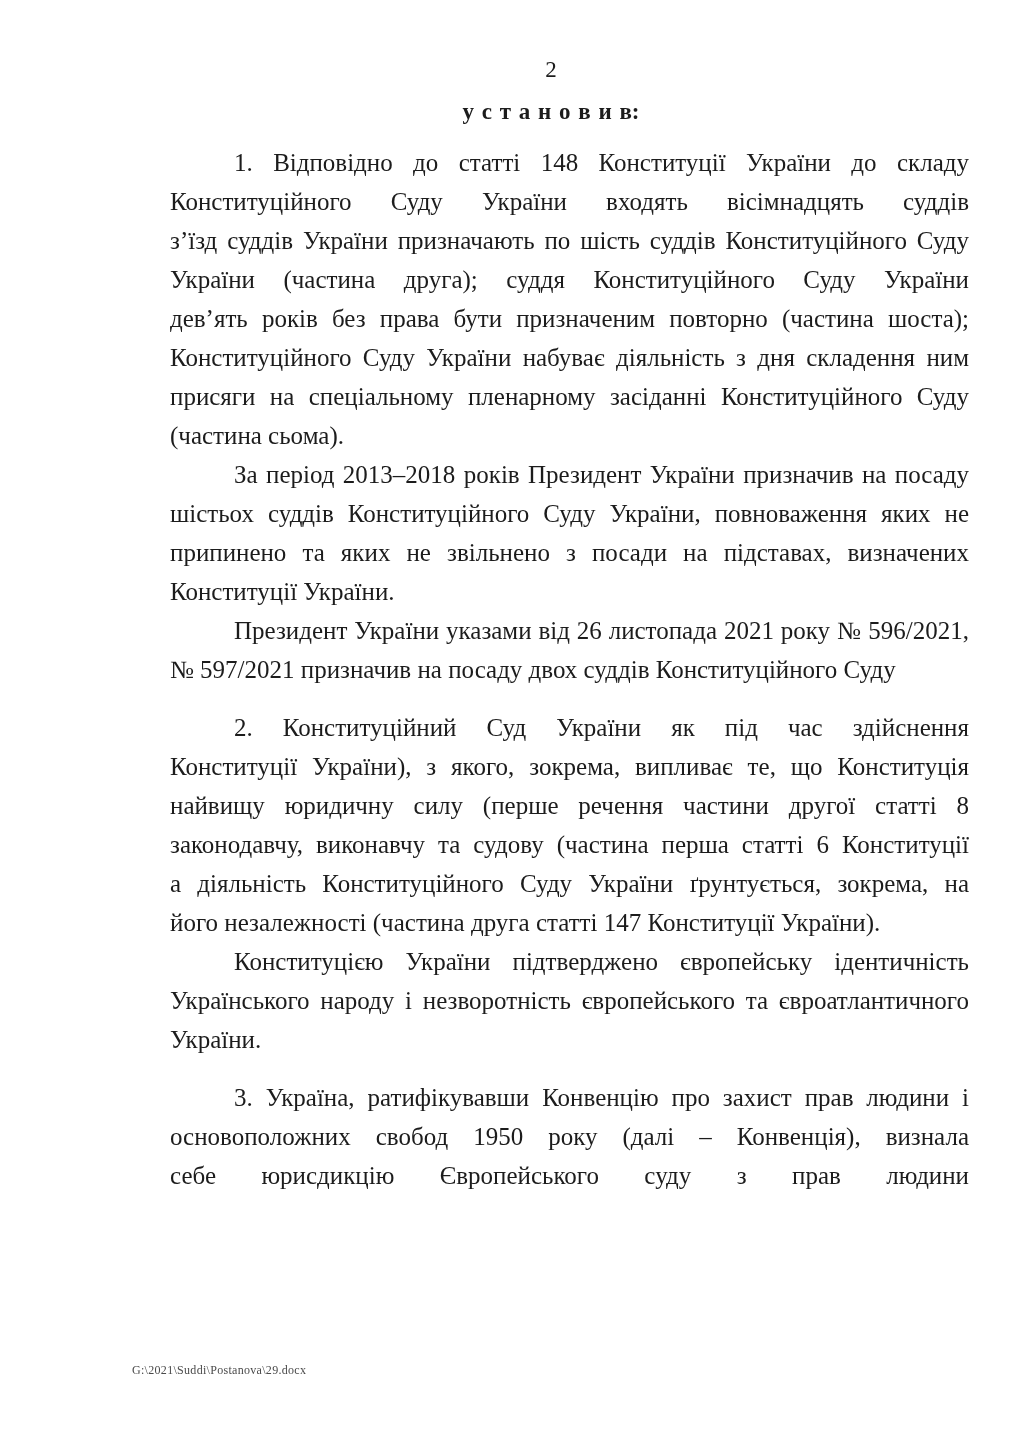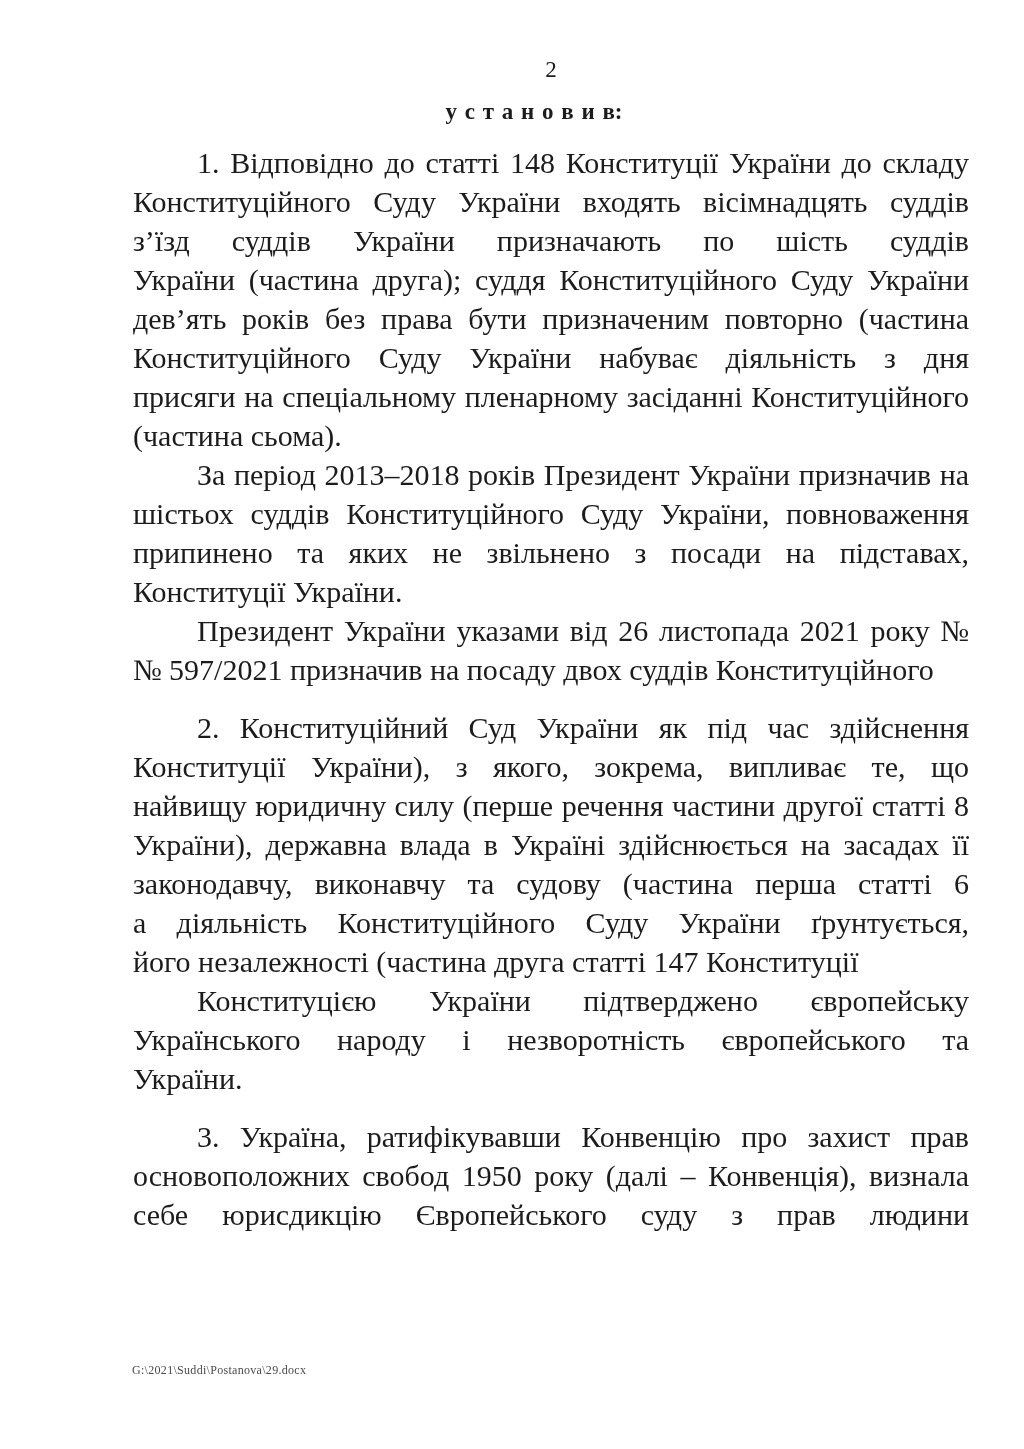--- a/index.html
+++ b/index.html
@@ -21,48 +21,49 @@
     top: 55px;
     left: 133px;
     width: 836px;
     text-align: center;
     font-size: 23px;
     line-height: 30px;
   }
   .heading {
     position: absolute;
     top: 97px;
-    left: 116px;
+    left: 133px;
     width: 836px;
     text-align: center;
     font-size: 23px;
     font-weight: bold;
     line-height: 30px;
     word-spacing: 2px;
   }
   .content {
     position: absolute;
     top: 143px;
     left: 133px;
     width: 836px;
   }
   .paragraph {
     margin: 0;
   }
   .paragraph.spaced {
     margin-top: 19px;
   }
   .line {
-    font-size: 30px;
+    font-size: 25px;
     line-height: 39px;
     height: 39px;
     overflow: hidden;
     text-align: left;
     text-align-last: left;
     white-space: normal;
+    margin-left: 37px;
   }
   .line.fill {
     text-align: justify;
     text-align-last: justify;
   }
   .line.indent {
     text-indent: 64px;
   }
   .footer {
     position: absolute;
@@ -98,21 +99,20 @@
         <div class="line">Конституції України.</div>
       </div>
       <div class="paragraph">
         <div class="line fill indent">Президент України указами від 26 листопада 2021 року № 596/2021,</div>
         <div class="line">№ 597/2021 призначив на посаду двох суддів Конституційного Суду України.</div>
       </div>
       <div class="paragraph spaced">
         <div class="line fill indent">2. Конституційний Суд України як під час здійснення конституційного</div>
         <div class="line fill">Конституції України), з якого, зокрема, випливає те, що Конституція України має</div>
         <div class="line fill">найвищу юридичну силу (перше речення частини другої статті 8 Конституції</div>
-        <div class="line fill">України), державна влада в Україні здійснюється на засадах її поділу на</div>
         <div class="line fill">законодавчу, виконавчу та судову (частина перша статті 6 Конституції України),</div>
         <div class="line fill">а діяльність Конституційного Суду України ґрунтується, зокрема, на принципові</div>
         <div class="line">його незалежності (частина друга статті 147 Конституції України).</div>
       </div>
       <div class="paragraph">
         <div class="line fill indent">Конституцією України підтверджено європейську ідентичність</div>
         <div class="line fill">Українського народу і незворотність європейського та євроатлантичного курсу</div>
         <div class="line">України.</div>
       </div>
       <div class="paragraph spaced">

